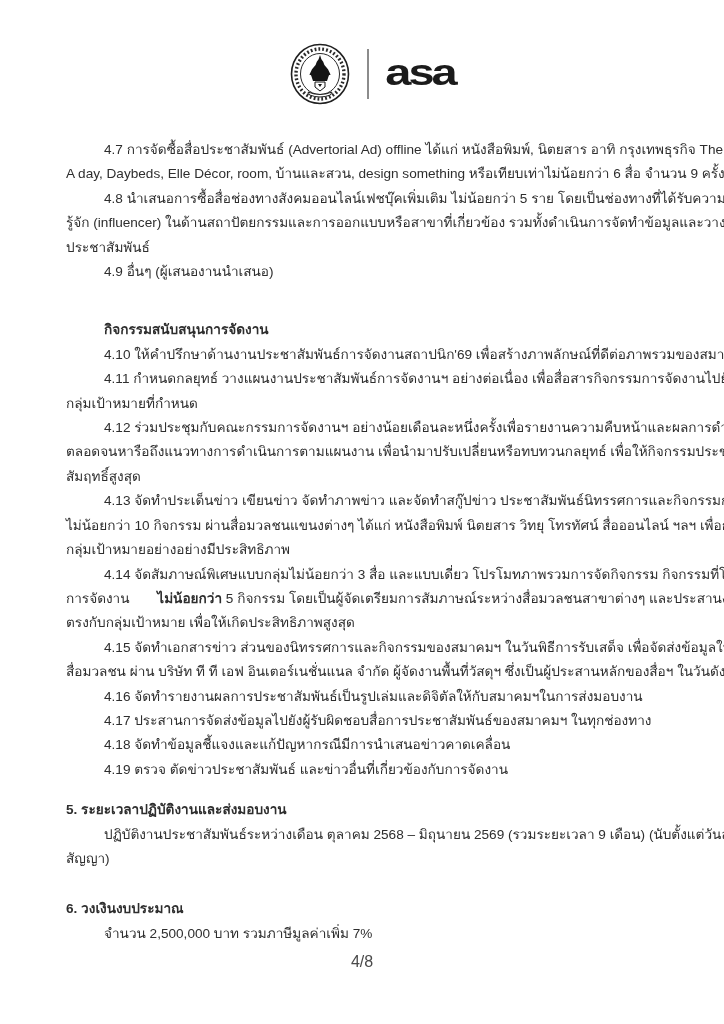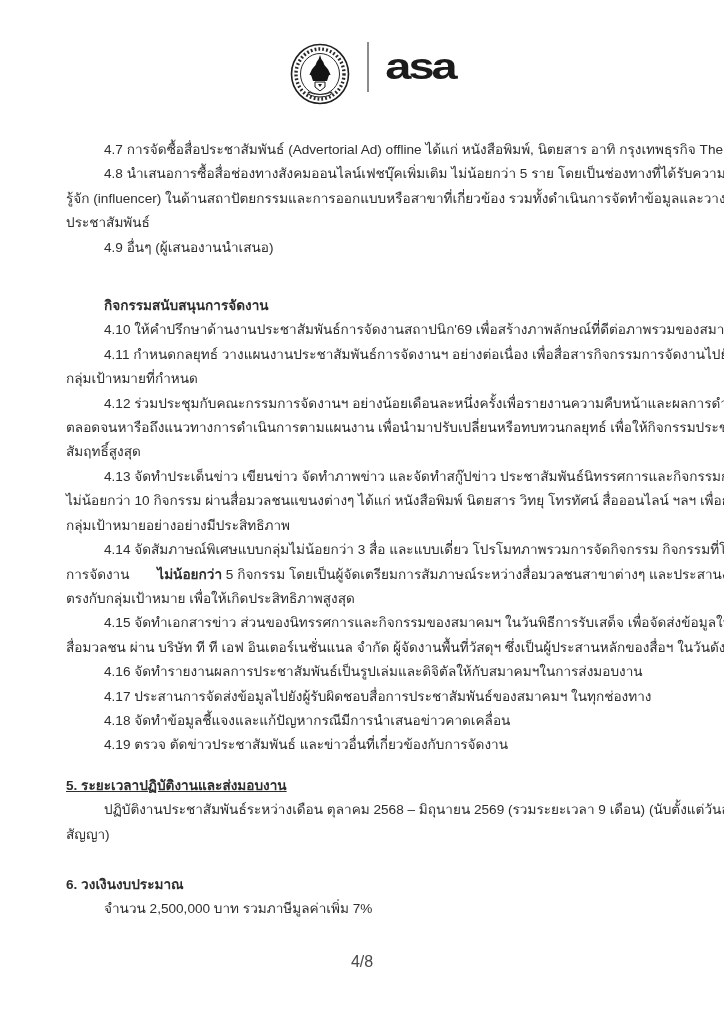--- a/index.html
+++ b/index.html
@@ -12,21 +12,21 @@
     font-family: "Liberation Sans", sans-serif;
     color: #2e2e2e;
     overflow: hidden;
   }
   .header {
     position: absolute;
     top: 42px;
     left: 0; right: 0;
     display: flex;
     justify-content: center;
-    align-items: flex-start;
+    align-items: center;
     gap: 16px;
     margin-left: 20px;
   }
   .seal { display: block; }
   .divider {
     width: 2px;
     height: 50px;
     background: #8c8c8c;
   }
   .wordmark {
@@ -81,20 +81,21 @@
       <path d="M29 42 l2 3 2 -3 z" fill="#141414"></path>
 
       <path d="M19 50 q12 5 24 0 l-1.6 3 q-10.4 4 -20.8 0 z" fill="#ffffff" stroke="#1f1f1f" stroke-width="1"></path>
     </svg>
     <div class="divider"></div>
     <div class="wordmark">asa</div>
   </div>
 
   <div class="doc-body">
       <div class="line ind"><span>4.7 การจัดซื้อสื่อประชาสัมพันธ์ (Advertorial Ad) offline ได้แก่ หนังสือพิมพ์, นิตยสาร อาทิ กรุงเทพธุรกิจ The nation,</span></div>
+      <div class="line"><span>A day, Daybeds, Elle Décor, room, บ้านและสวน, design something หรือเทียบเท่าไม่น้อยกว่า 6 สื่อ จำนวน 9 ครั้ง</span></div>
       <div class="line ind"><span>4.8 นำเสนอการซื้อสื่อช่องทางสังคมออนไลน์เฟชบุ๊คเพิ่มเติม ไม่น้อยกว่า 5 ราย โดยเป็นช่องทางที่ได้รับความนิยมและเป็นที่</span></div>
       <div class="line"><span>รู้จัก (influencer) ในด้านสถาปัตยกรรมและการออกแบบหรือสาขาที่เกี่ยวข้อง รวมทั้งดำเนินการจัดทำข้อมูลและวางแผน</span></div>
       <div class="line"><span>ประชาสัมพันธ์</span></div>
       <div class="line ind"><span>4.9 อื่นๆ (ผู้เสนองานนำเสนอ)</span></div>
       <div class="line ind bold" style="margin-top: 34px;"><span>กิจกรรมสนับสนุนการจัดงาน</span></div>
       <div class="line ind"><span>4.10 ให้คำปรึกษาด้านงานประชาสัมพันธ์การจัดงานสถาปนิก'69 เพื่อสร้างภาพลักษณ์ที่ดีต่อภาพรวมของสมาคมฯ</span></div>
       <div class="line ind"><span>4.11 กำหนดกลยุทธ์ วางแผนงานประชาสัมพันธ์การจัดงานฯ อย่างต่อเนื่อง เพื่อสื่อสารกิจกรรมการจัดงานไปยัง</span></div>
       <div class="line"><span>กลุ่มเป้าหมายที่กำหนด</span></div>
       <div class="line ind"><span>4.12 ร่วมประชุมกับคณะกรรมการจัดงานฯ อย่างน้อยเดือนละหนึ่งครั้งเพื่อรายงานความคืบหน้าและผลการดำเนินงาน</span></div>
       <div class="line"><span>ตลอดจนหารือถึงแนวทางการดำเนินการตามแผนงาน เพื่อนำมาปรับเปลี่ยนหรือทบทวนกลยุทธ์ เพื่อให้กิจกรรมประชาสัมพันธ์ได้ผล</span></div>
@@ -104,21 +105,21 @@
       <div class="line"><span>กลุ่มเป้าหมายอย่างอย่างมีประสิทธิภาพ</span></div>
       <div class="line ind"><span>4.14 จัดสัมภาษณ์พิเศษแบบกลุ่มไม่น้อยกว่า 3 สื่อ และแบบเดี่ยว โปรโมทภาพรวมการจัดกิจกรรม กิจกรรมที่โดดเด่นของ</span></div>
       <div class="line"><span>การจัดงาน </span><span style="font-weight: bold; margin-left: 24px;">ไม่น้อยกว่า</span><span> 5 กิจกรรม โดยเป็นผู้จัดเตรียมการสัมภาษณ์ระหว่างสื่อมวลชนสาขาต่างๆ และประสานงานเชิญสื่อมวลชนให้</span></div>
       <div class="line"><span>ตรงกับกลุ่มเป้าหมาย เพื่อให้เกิดประสิทธิภาพสูงสุด</span></div>
       <div class="line ind"><span>4.15 จัดทำเอกสารข่าว ส่วนของนิทรรศการและกิจกรรมของสมาคมฯ ในวันพิธีการรับเสด็จ เพื่อจัดส่งข้อมูลให้กับ</span></div>
       <div class="line"><span>สื่อมวลชน ผ่าน บริษัท ที ที เอฟ อินเตอร์เนชั่นแนล จำกัด ผู้จัดงานพื้นที่วัสดุฯ ซึ่งเป็นผู้ประสานหลักของสื่อฯ ในวันดังกล่าว</span></div>
       <div class="line ind"><span>4.16 จัดทำรายงานผลการประชาสัมพันธ์เป็นรูปเล่มและดิจิตัลให้กับสมาคมฯในการส่งมอบงาน</span></div>
       <div class="line ind"><span>4.17 ประสานการจัดส่งข้อมูลไปยังผู้รับผิดชอบสื่อการประชาสัมพันธ์ของสมาคมฯ ในทุกช่องทาง</span></div>
       <div class="line ind"><span>4.18 จัดทำข้อมูลชี้แจงและแก้ปัญหากรณีมีการนำเสนอข่าวคาดเคลื่อน</span></div>
       <div class="line ind"><span>4.19 ตรวจ ตัดข่าวประชาสัมพันธ์ และข่าวอื่นที่เกี่ยวข้องกับการจัดงาน</span></div>
-      <div class="line bold" style="margin-top: 16px; text-decoration: underline;"><span>5. ระยะเวลาปฏิบัติงานและส่งมอบงาน</span></div>
+      <div class="line bold" style="margin-top: 16px;"><span>5. ระยะเวลาปฏิบัติงานและส่งมอบงาน</span></div>
       <div class="line ind"><span>ปฏิบัติงานประชาสัมพันธ์ระหว่างเดือน ตุลาคม 2568 – มิถุนายน 2569 (รวมระยะเวลา 9 เดือน) (นับตั้งแต่วันลงนาม</span></div>
       <div class="line"><span>สัญญา)</span></div>
       <div class="line bold" style="margin-top: 26px;"><span>6. วงเงินงบประมาณ</span></div>
       <div class="line ind"><span>จำนวน 2,500,000 บาท รวมภาษีมูลค่าเพิ่ม 7%</span></div>
     </div>
 
   <div class="footer">4/8</div>
 
 </div>
 

